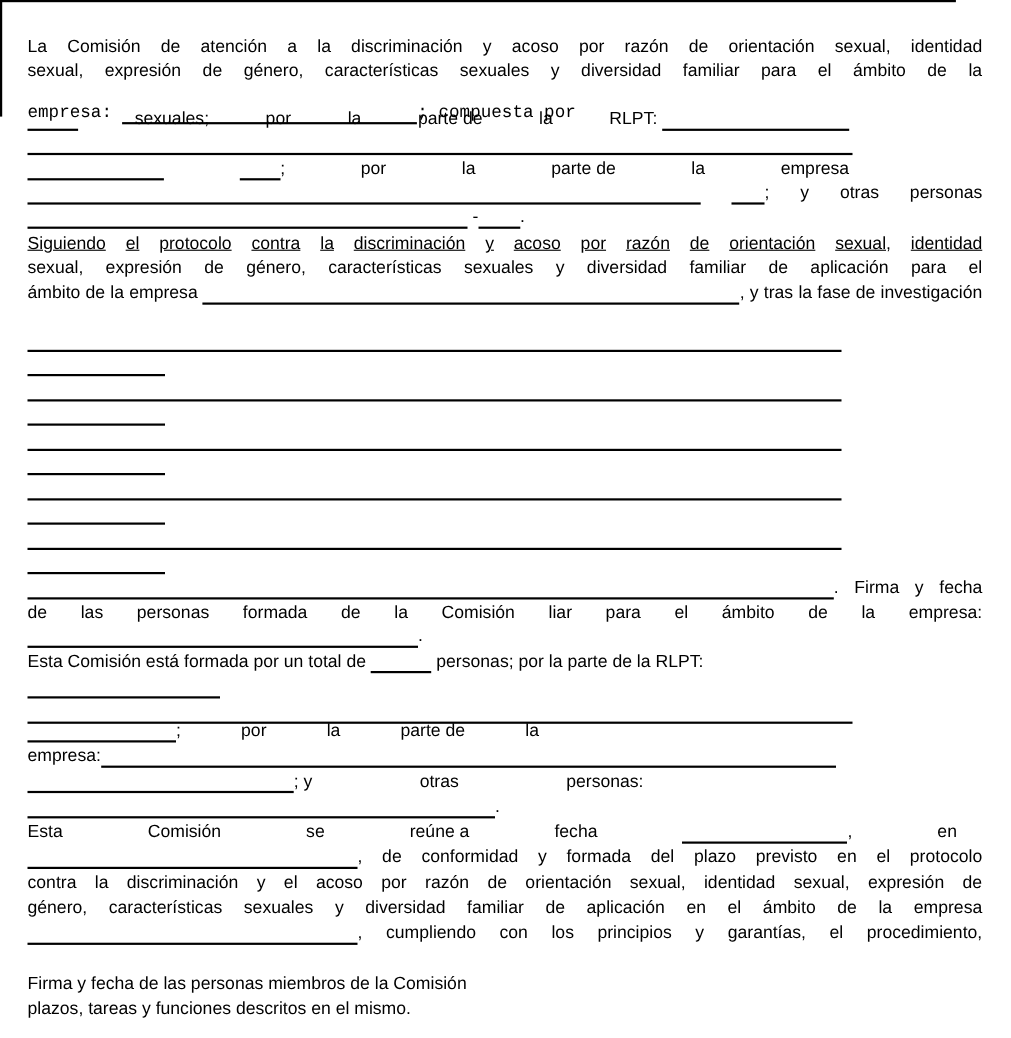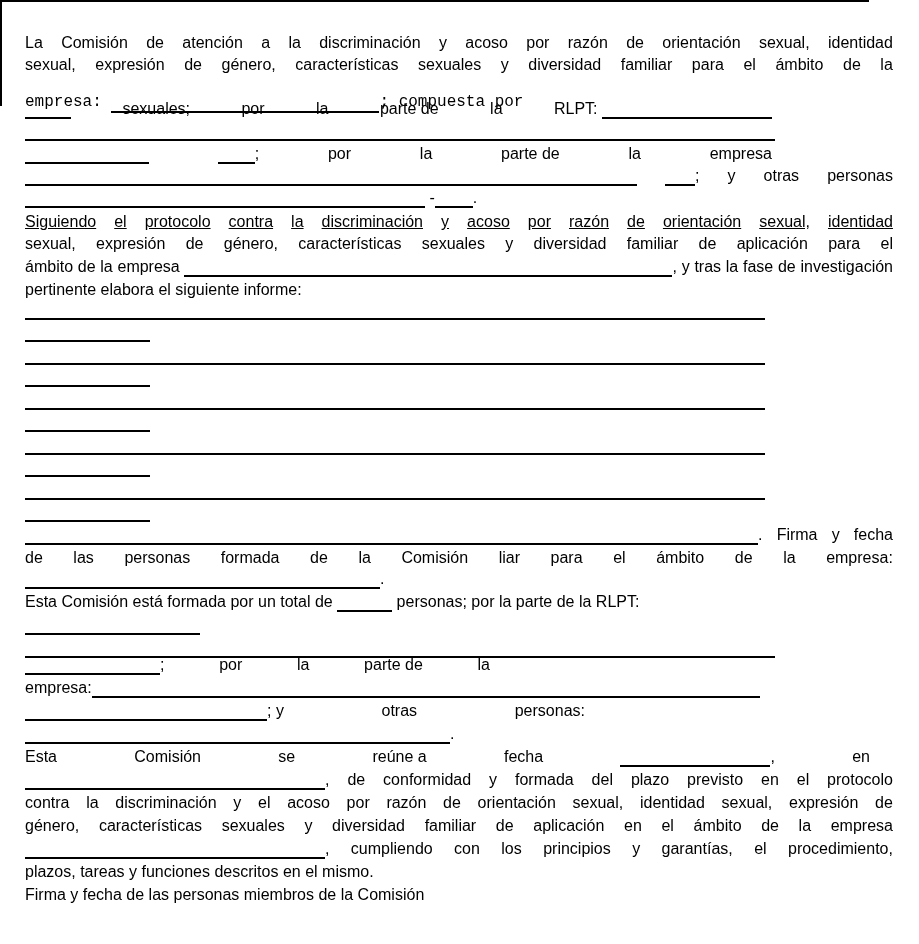--- a/index.html
+++ b/index.html
@@ -137,21 +137,20 @@
       <span class="seg"><span>la</span></span>
       <span class="seg"><span>empresa</span></span>
       <span class="seg"><span class="blank" style="width: 488px;"></span><span>,</span></span>
       <span class="seg"><span>y</span></span>
       <span class="seg"><span>tras</span></span>
       <span class="seg"><span>la</span></span>
       <span class="seg"><span>fase</span></span>
       <span class="seg"><span>de</span></span>
       <span class="seg"><span>investigación</span></span>
     </div>
-    <div class="line flow" style="top: 279px;"><span class="seg"><span>pertinente elabora el siguiente informe:</span></span></div>
     <div class="line flow" style="top: 299px;"><span class="seg"><span class="blank" style="width: 740px;"></span></span></div>
     <div class="line flow" style="top: 321px;"><span class="seg"><span class="blank" style="width: 125px;"></span></span></div>
     <div class="line flow" style="top: 344px;"><span class="seg"><span class="blank" style="width: 740px;"></span></span></div>
     <div class="line flow" style="top: 366px;"><span class="seg"><span class="blank" style="width: 125px;"></span></span></div>
     <div class="line flow" style="top: 389px;"><span class="seg"><span class="blank" style="width: 740px;"></span></span></div>
     <div class="line flow" style="top: 411px;"><span class="seg"><span class="blank" style="width: 125px;"></span></span></div>
     <div class="line flow" style="top: 434px;"><span class="seg"><span class="blank" style="width: 740px;"></span></span></div>
     <div class="line flow" style="top: 456px;"><span class="seg"><span class="blank" style="width: 125px;"></span></span></div>
     <div class="line flow" style="top: 479px;"><span class="seg"><span class="blank" style="width: 740px;"></span></span></div>
     <div class="line flow" style="top: 501px;"><span class="seg"><span class="blank" style="width: 125px;"></span></span></div>
@@ -254,15 +253,15 @@
       <span class="seg"><span class="blank" style="width: 300px;"></span><span>,</span></span>
       <span class="seg"><span>cumpliendo</span></span>
       <span class="seg"><span>con</span></span>
       <span class="seg"><span>los</span></span>
       <span class="seg"><span>principios</span></span>
       <span class="seg"><span>y</span></span>
       <span class="seg"><span>garantías,</span></span>
       <span class="seg"><span>el</span></span>
       <span class="seg"><span>procedimiento,</span></span>
     </div>
-    <div class="line flow" style="top: 861px;"><span class="seg"><span>plazos, tareas y funciones descritos en el mismo.</span></span></div>
+    <div class="line flow" style="top: 907px;"><span class="seg"><span>plazos, tareas y funciones descritos en el mismo.</span></span></div>
     <div class="line flow" style="top: 884px;"><span class="seg"><span>Firma y fecha de las personas miembros de la Comisión</span></span></div>
   </div>
 
 </body></html>

